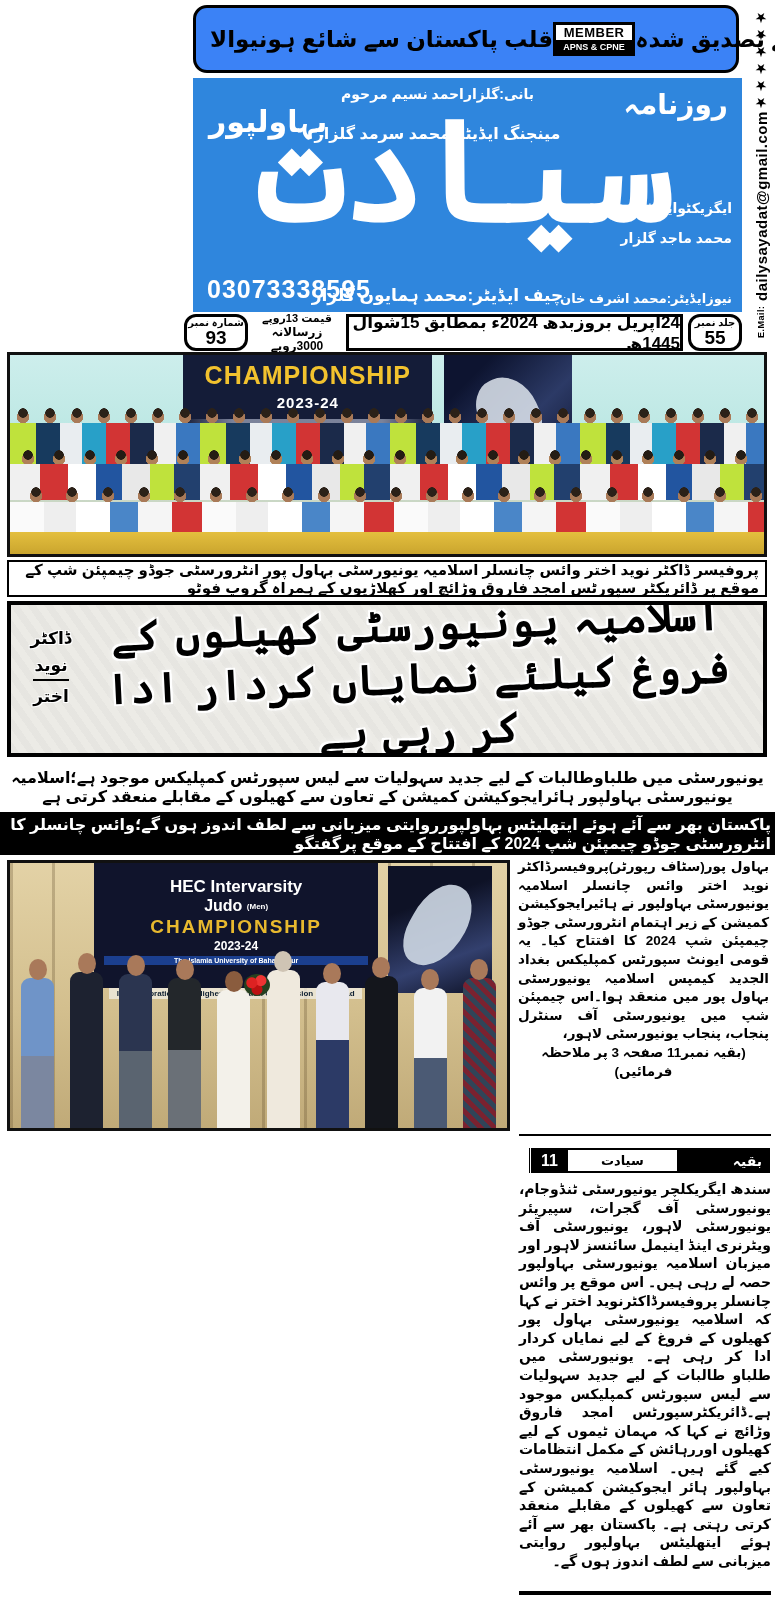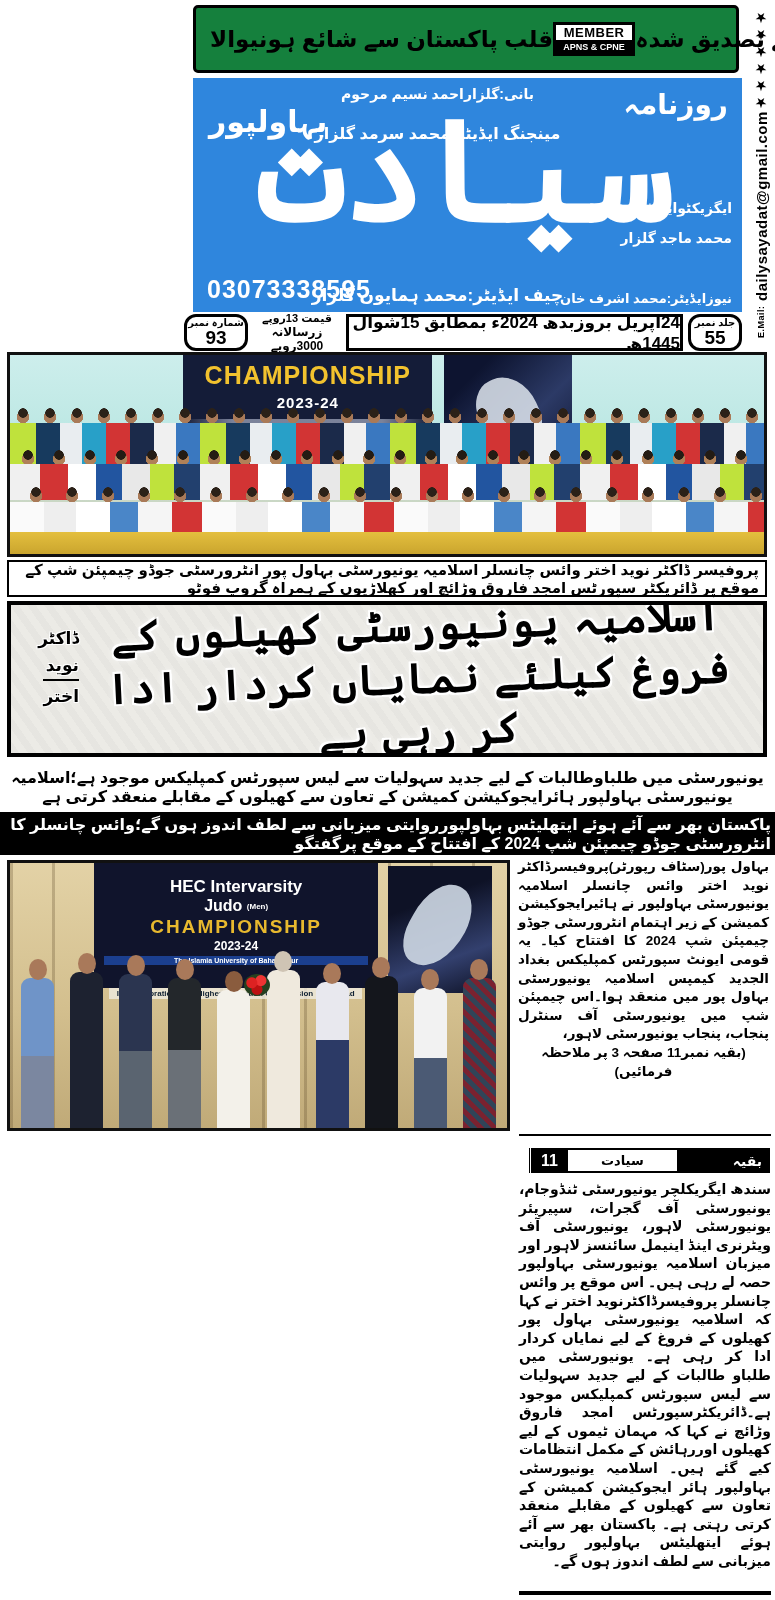--- a/index.html
+++ b/index.html
@@ -9,21 +9,21 @@
   
   .email-strip{position:absolute;top:2px;right:1px;height:336px;width:26px;
     writing-mode:vertical-rl;transform:rotate(180deg);
     display:flex;align-items:center;justify-content:flex-start;
     font-weight:bold;font-size:15px;letter-spacing:.5px;white-space:nowrap;}
   .email-strip .lbl{font-size:9px;font-weight:900;}
   .email-strip .stars{font-size:14px;letter-spacing:1px;}
 
   
   .top-banner{position:absolute;left:193px;top:5px;width:546px;height:68px;
-    border:3px solid #000;border-radius:5px;background:#15803d;
+    border:3px solid #000;border-radius:14px;background:#3b82f6;
     display:flex;align-items:center;justify-content:space-between;padding:0 14px;box-sizing:border-box;}
   .top-banner .phrase{font-size:23px;font-weight:900;direction:rtl;white-space:nowrap;}
   .member-badge{width:76px;border:3px solid #000;text-align:center;flex:0 0 auto;background:#fff;}
   .member-badge .m1{font-size:13px;font-weight:900;letter-spacing:.5px;border-bottom:1px solid #000;padding:0 1px;}
   .member-badge .m2{background:#000;color:#fff;font-size:9px;font-weight:900;padding:1px 0;}
 
   
   .masthead{position:absolute;left:193px;top:78px;width:549px;height:234px;background:#2f86dd;color:#fff;overflow:hidden;}
   .mh-daily{position:absolute;right:14px;top:10px;font-size:28px;font-weight:700;direction:rtl;}
   .mh-city{position:absolute;left:16px;top:26px;font-size:30px;font-weight:900;direction:rtl;}
@@ -96,21 +96,21 @@
     font-size:15px;font-weight:900;direction:rtl;background:#fff;padding:0 6px;}
 
   
   .headline-box{position:absolute;left:7px;top:601px;width:760px;height:156px;border:4px solid #000;
     box-sizing:border-box;background:#ecebe6;overflow:hidden;
     background-image:repeating-linear-gradient(55deg,rgba(0,0,0,.025) 0 7px,rgba(255,255,255,0) 7px 14px);}
   .headline-main{position:absolute;left:72px;right:10px;top:0;bottom:0;display:flex;align-items:center;justify-content:center;
     font-size:42px;font-weight:900;direction:rtl;text-align:center;line-height:1.25;transform:rotate(-2deg);
     font-family:"DejaVu Serif","Liberation Serif",serif;
     text-shadow:-2px -2px 0 #fff,2px -2px 0 #fff,-2px 2px 0 #fff,2px 2px 0 #fff,0 0 8px #fff;}
-  .headline-attrib{position:absolute;left:12px;top:20px;width:56px;direction:rtl;
+  .headline-attrib{position:absolute;left:12px;top:20px;width:56px;text-align:center;direction:rtl;
     font-size:17px;font-weight:900;line-height:1.6;
     text-shadow:-1px -1px 0 #fff,1px -1px 0 #fff,-1px 1px 0 #fff,1px 1px 0 #fff;}
   .headline-attrib .a3{border-top:2px solid #000;display:inline-block;padding-top:2px;}
 
   
   .subhead-white{position:absolute;left:2px;top:768px;width:771px;text-align:center;
     font-size:16px;font-weight:900;direction:rtl;}
   .subhead-black{position:absolute;left:0;top:812px;width:775px;height:43px;background:#000;color:#fff;
     display:flex;align-items:center;justify-content:center;font-size:16px;font-weight:900;direction:rtl;padding:0 4px;box-sizing:border-box;}
 

